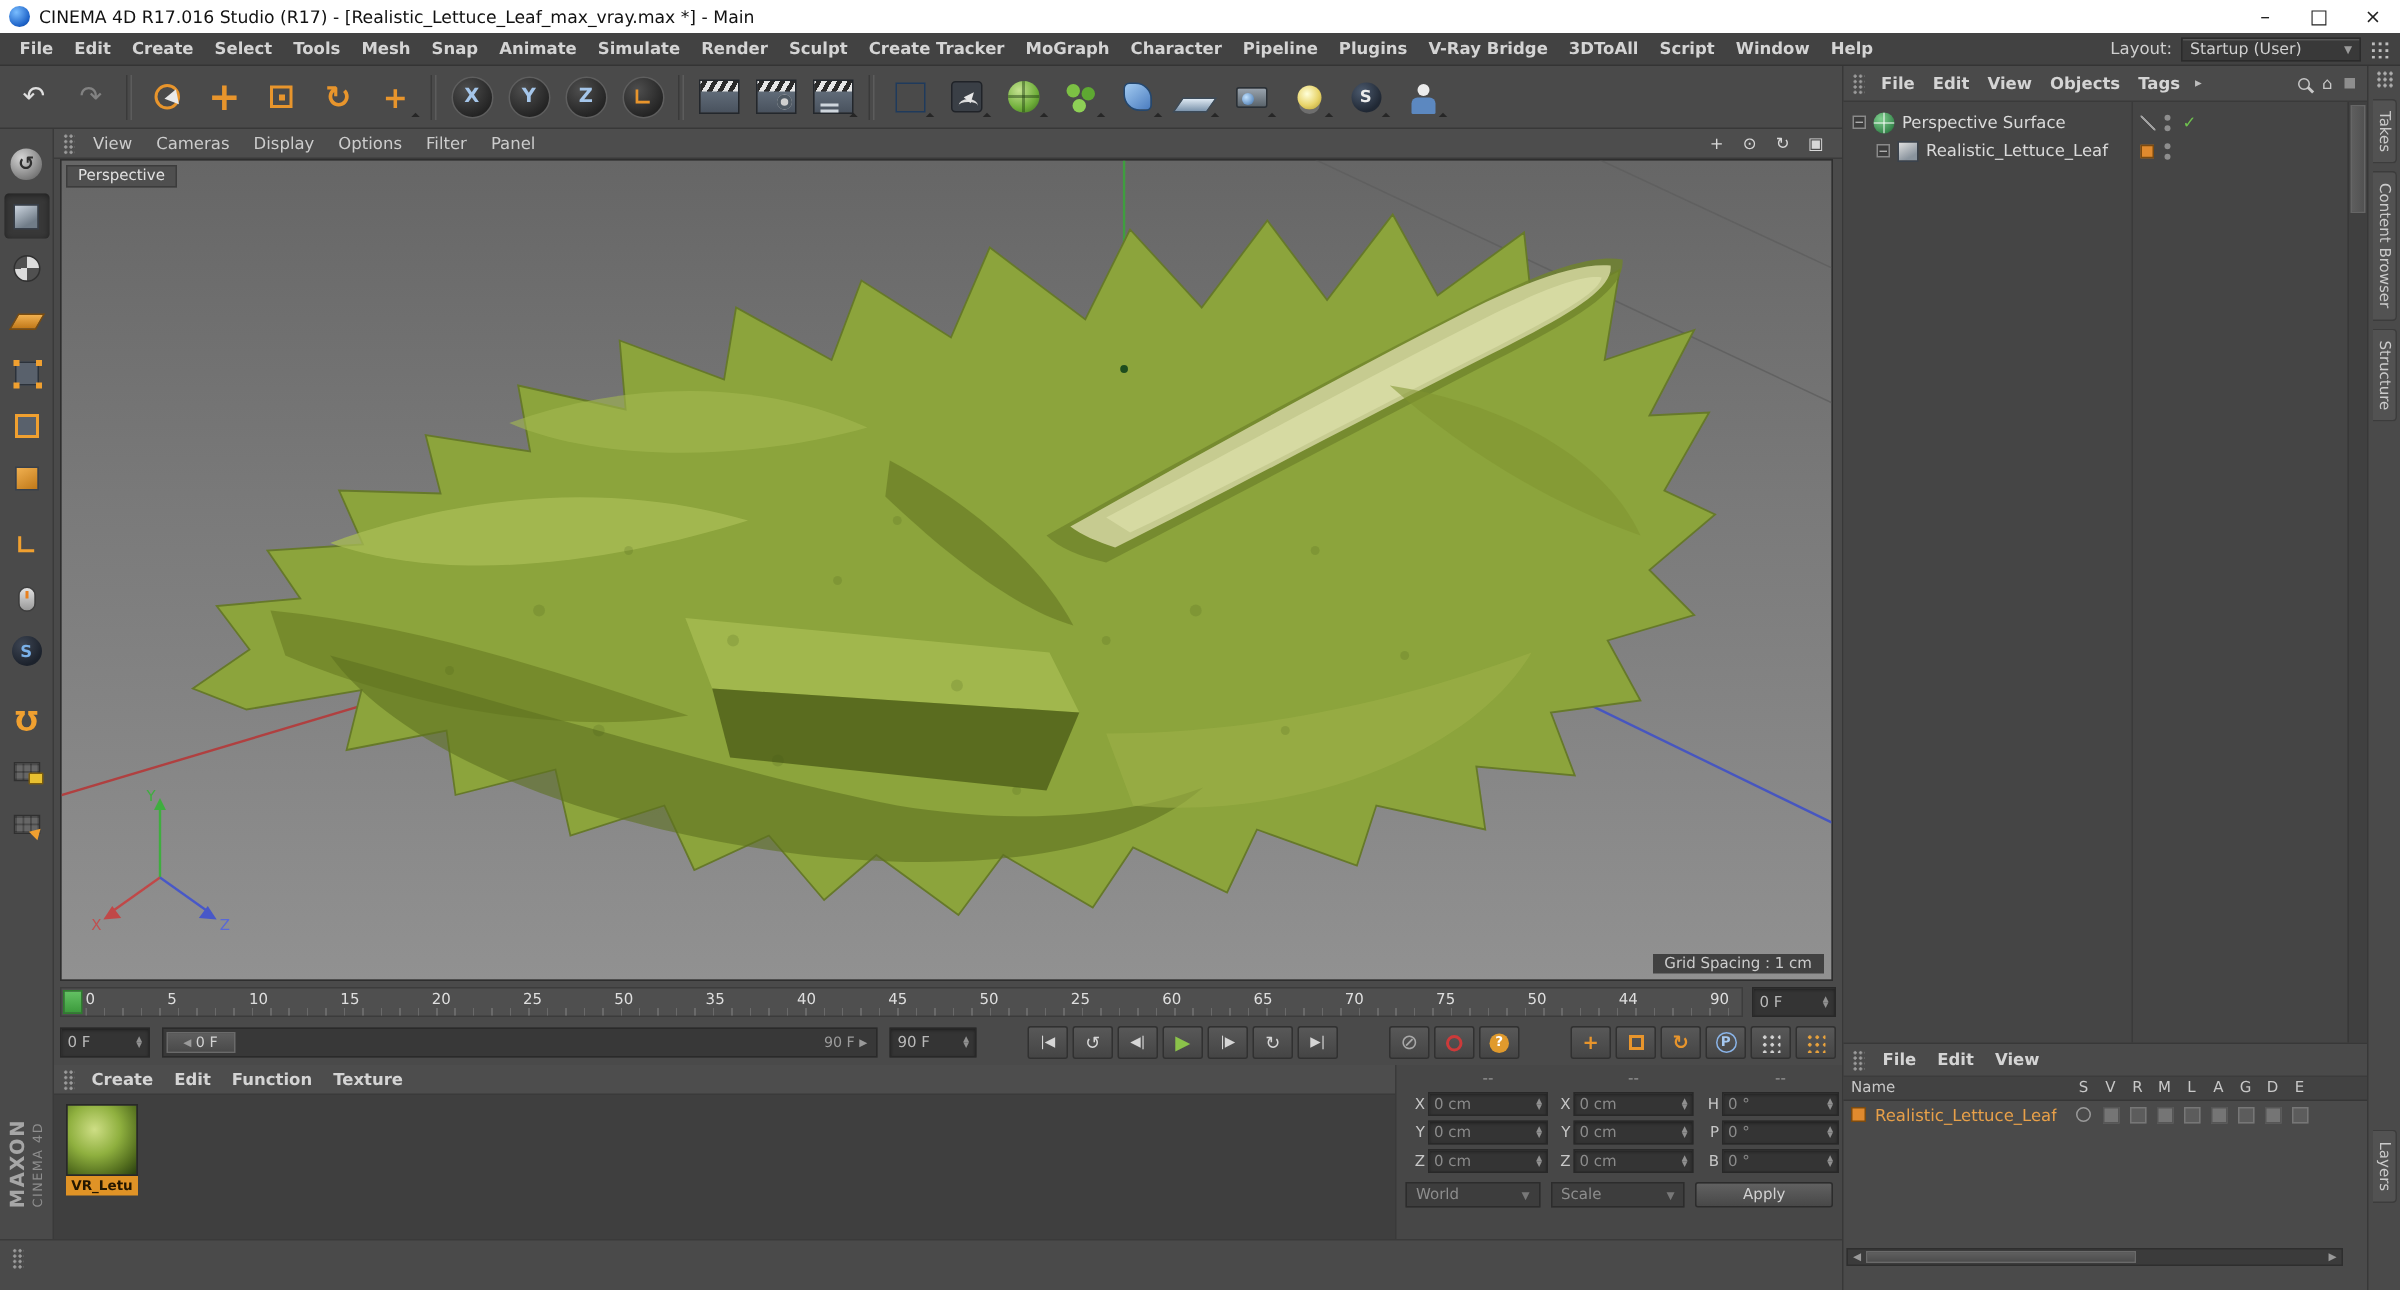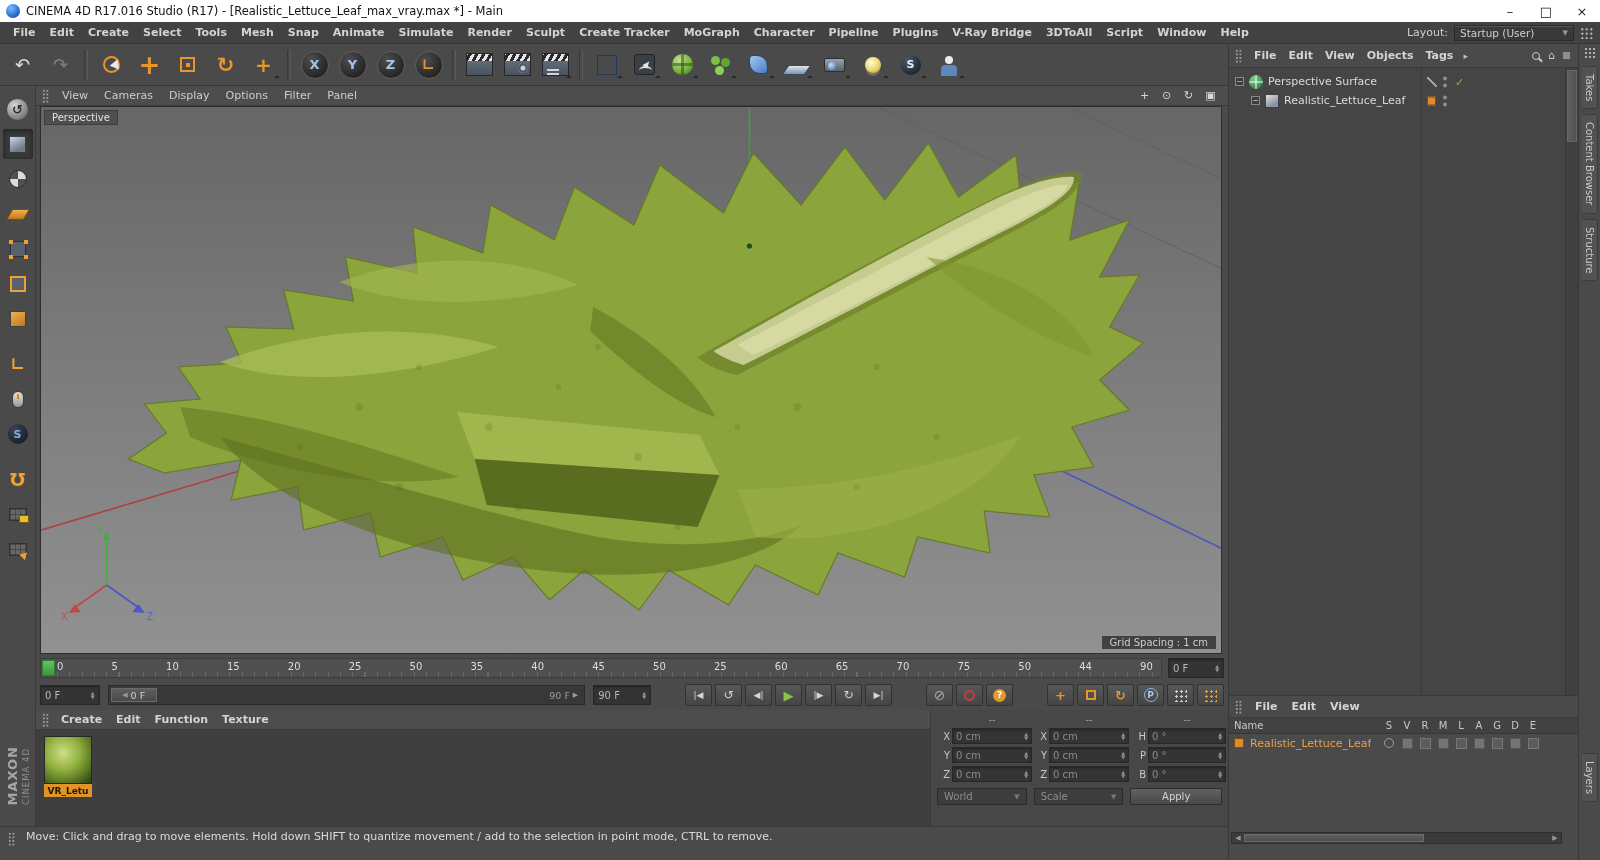--- a/index.html
+++ b/index.html
@@ -777,16 +777,15 @@
     <span class="vtab bottom">Layers</span>
   </div>
 
   <div class="maxon abs">
     <span class="mx">MAXON</span>
     <span class="c4">CINEMA 4D</span>
   </div>
 
   <div class="statusbar abs">
     <span class="grip" style="margin-top:2px"></span>
-    <span>Move: Click and drag to move elements. Hold down SHIFT to quantize movement / add to the selection in point mode, CTRL to remove.</span>
   </div>
 
 </div>
 
 </body></html>

